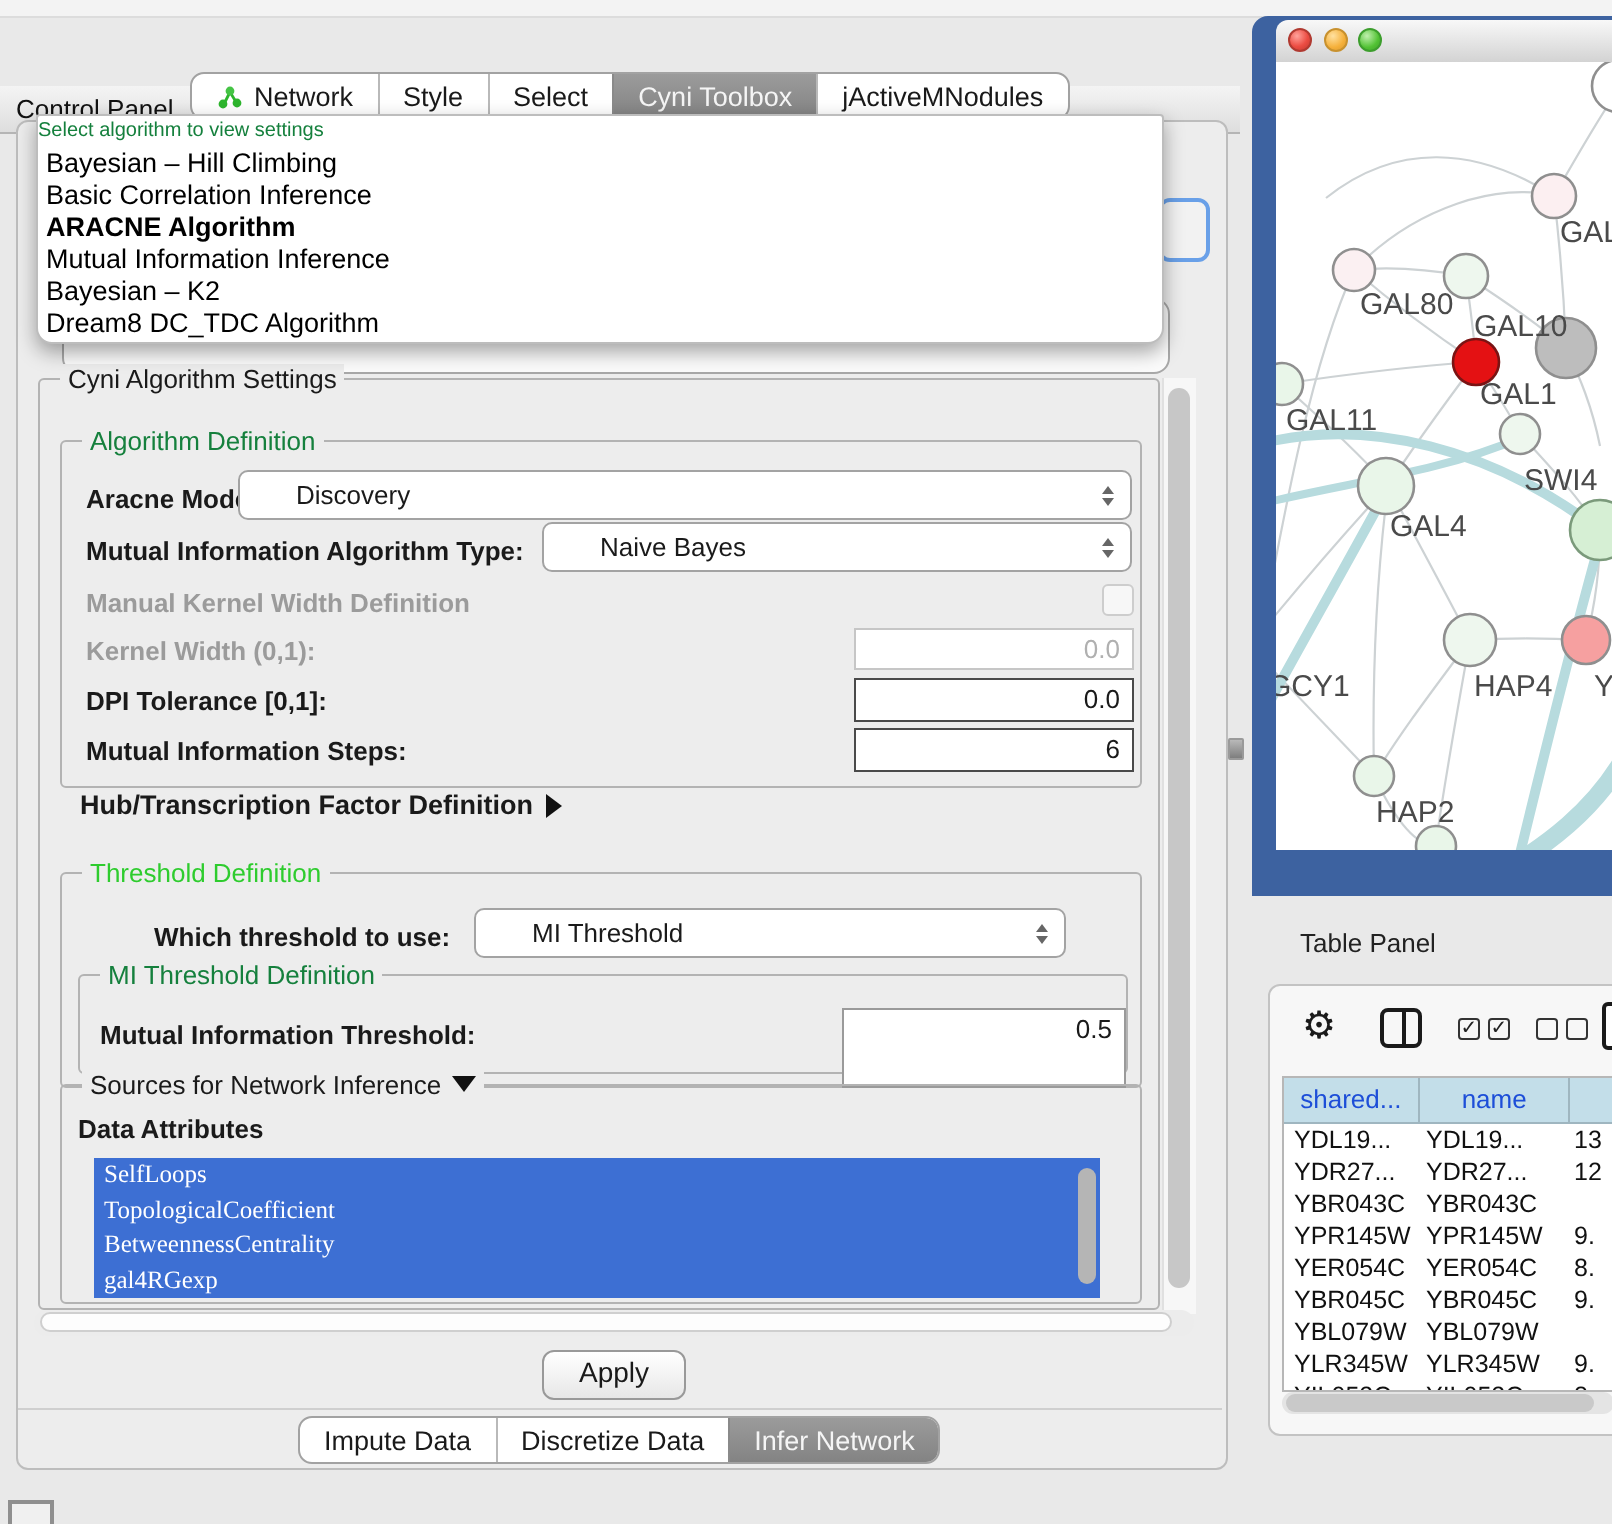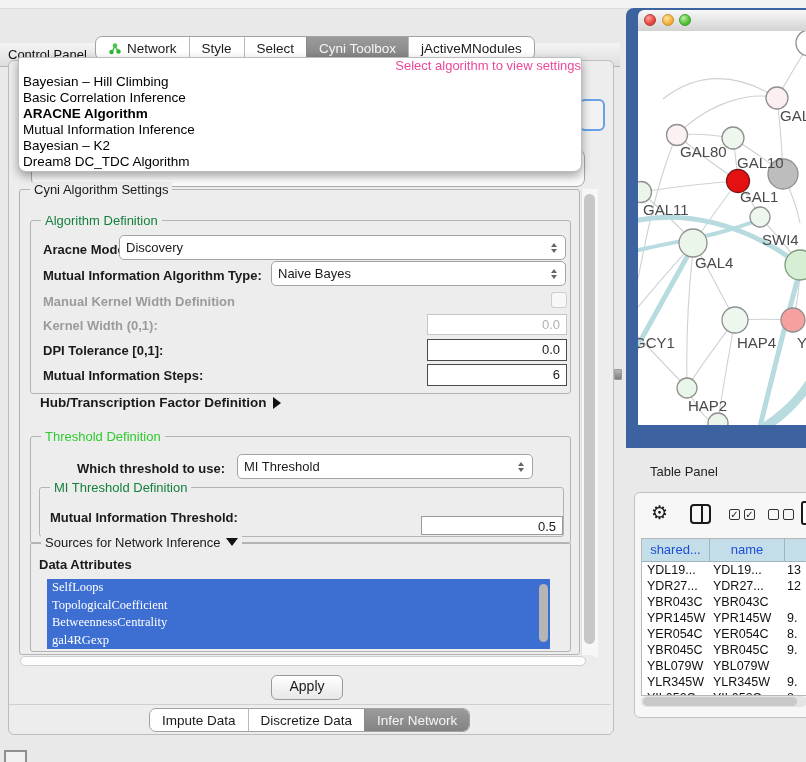--- a/index.html
+++ b/index.html
@@ -27,21 +27,21 @@
   
   .grp{position:absolute;border:1px solid #b3b3b3;border-radius:3px;}
   .legend{position:absolute;top:-8px;left:10px;background:#ededed;padding:0 4px;font-size:13px;white-space:nowrap;}
   .legend.blue{color:#15803d;}
   .legend.green{color:#2ecc2e;}
 
   .lbl{position:absolute;font-size:13px;white-space:nowrap;}
   .b{font-weight:bold;}
   .gray{color:#9b9b9b;}
 
-  .combo{position:absolute;background:#fff;border:1px solid #a3a3a3;border-radius:5px;font-size:13px;display:flex;align-items:center;padding-left:6px;box-sizing:border-box;}
+  .combo{position:absolute;background:#fff;border:1px solid #a3a3a3;border-radius:5px;font-size:13px;display:flex;align-items:center;padding-left:28px;box-sizing:border-box;}
   .spin{position:absolute;right:8px;top:50%;transform:translateY(-50%);}
   .spin i{display:block;width:0;height:0;border-left:3.5px solid transparent;border-right:3.5px solid transparent;}
   .spin .up{border-bottom:4px solid #666;margin-bottom:2px;}
   .spin .dn{border-top:4px solid #666;}
 
   .field{position:absolute;background:#fff;border:1px solid #9a9a9a;box-sizing:border-box;font-size:13px;text-align:right;padding:2px 6px 0 0;}
   .field.dark{border:1.5px solid #4a4a4a;}
   .field.dis{border:1px solid #c6c6c6;color:#b0b0b0;}
   .chk{position:absolute;width:14px;height:14px;border:1px solid #cdcdcd;border-radius:3px;background:#f7f7f7;}
 
@@ -56,21 +56,21 @@
   .vthumb{position:absolute;left:2px;top:5px;width:11px;height:450px;background:#c7c7c7;border-radius:6px;}
   .hscroll{left:8px;top:594px;width:580px;height:13px;background:#ececec;border-radius:7px;}
   .hthumb{position:absolute;left:3px;top:1px;width:566px;height:10px;background:#fdfdfd;border:1px solid #cfcfcf;border-radius:6px;box-sizing:border-box;}
 
   .apply-btn{left:262px;top:614px;width:70px;height:23px;background:linear-gradient(#ffffff,#e7e7e7);border:1px solid #999;border-radius:6px;font-size:14px;text-align:center;line-height:21px;}
   .bottom-sep{left:0;top:643px;width:602px;border-top:1px solid #cfcfcf;}
   .cp-bottom-tabbar{left:140px;top:647px;}
 
   
   .algo-popup{left:18px;top:57px;width:562px;height:113px;background:#fff;border:1px solid #bdbdbd;border-radius:2px 2px 8px 8px;box-shadow:0 4px 10px rgba(0,0,0,.35);z-index:50;}
-  .popup-prompt{height:16px;line-height:15px;text-align:right;color:#ec4899;font-size:13px;}
+  .popup-prompt{height:16px;line-height:15px;text-align:left;color:#15803d;font-size:10px;}
   .popup-item{height:16.1px;line-height:16px;padding-left:4px;font-size:13.5px;color:#000;white-space:nowrap;}
   .popup-item.bold{font-weight:bold;}
 
   
   .net-window{left:626px;top:8px;width:180px;height:440px;background:#3d62a0;border-radius:8px 0 0 0;}
   .net-titlebar{left:638px;top:10px;width:168px;height:21px;background:linear-gradient(#f8f8f8,#d3d3d3);border-radius:6px 0 0 0;border-bottom:1px solid #9a9a9a;}
   .light{position:absolute;top:4px;width:12px;height:12px;border-radius:50%;box-sizing:border-box;}
   .light.red{left:6px;background:radial-gradient(circle at 35% 30%, #ffa39c, #ec4d43 55%, #c0372d);border:1px solid #b03a31;}
   .light.yellow{left:24px;background:radial-gradient(circle at 35% 30%, #ffe1a0, #f5b03a 60%, #d8992f);border:1px solid #c8912e;}
   .light.green{left:41px;background:radial-gradient(circle at 35% 30%, #c0f0ae, #52c234 60%, #40a02a);border:1px solid #3d9e2d;}
@@ -197,21 +197,21 @@
           <span>MI Threshold</span>
           <span class="spin">
               <i class="up"></i>
               <i class="dn"></i>
             </span>
         </div>
 
         <div class="grp" style="left:8px;top:50px;width:523px;height:48px;">
           <span class="legend blue">MI Threshold Definition</span>
           <span class="lbl b" style="left:10px;top:22px;">Mutual Information Threshold:</span>
-          <div class="field" style="left:381px;top:28px;width:142px;height:19px;">
+          <div class="field" style="left:381px;top:16px;width:142px;height:40px;">
             <span>0.5</span>
           </div>
         </div>
       </div>
 
       <div class="grp" style="left:10px;top:352px;width:539px;height:108px;">
         <span class="legend">
           <span>Sources for Network Inference</span><span class="tri-down"></span>
         </span>
         <span class="lbl b" style="left:8px;top:14px;">Data Attributes</span>

